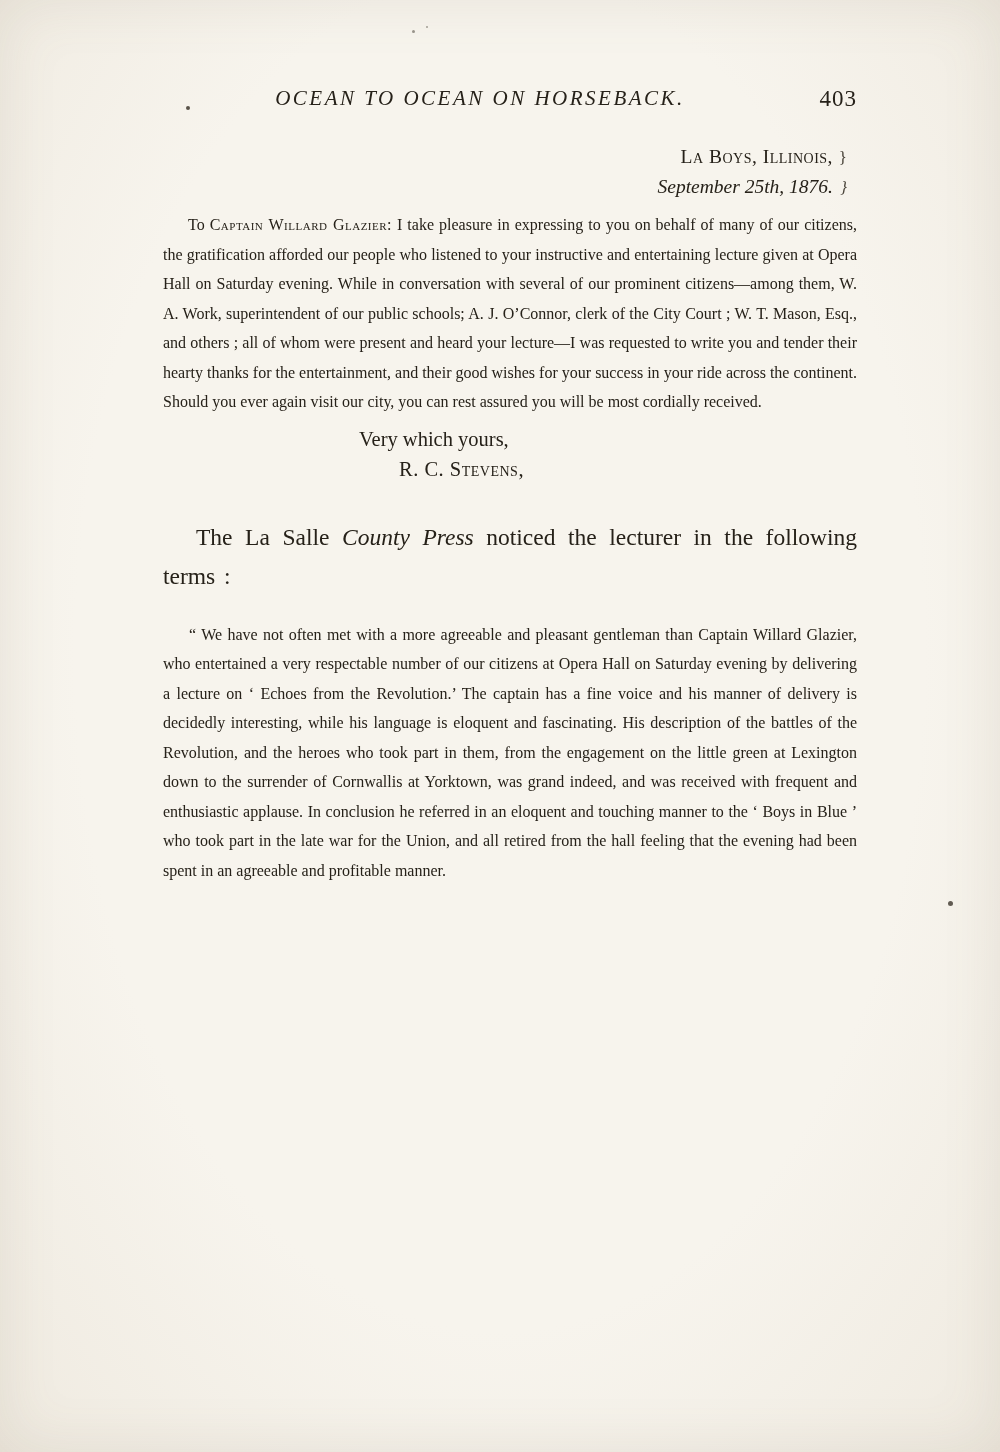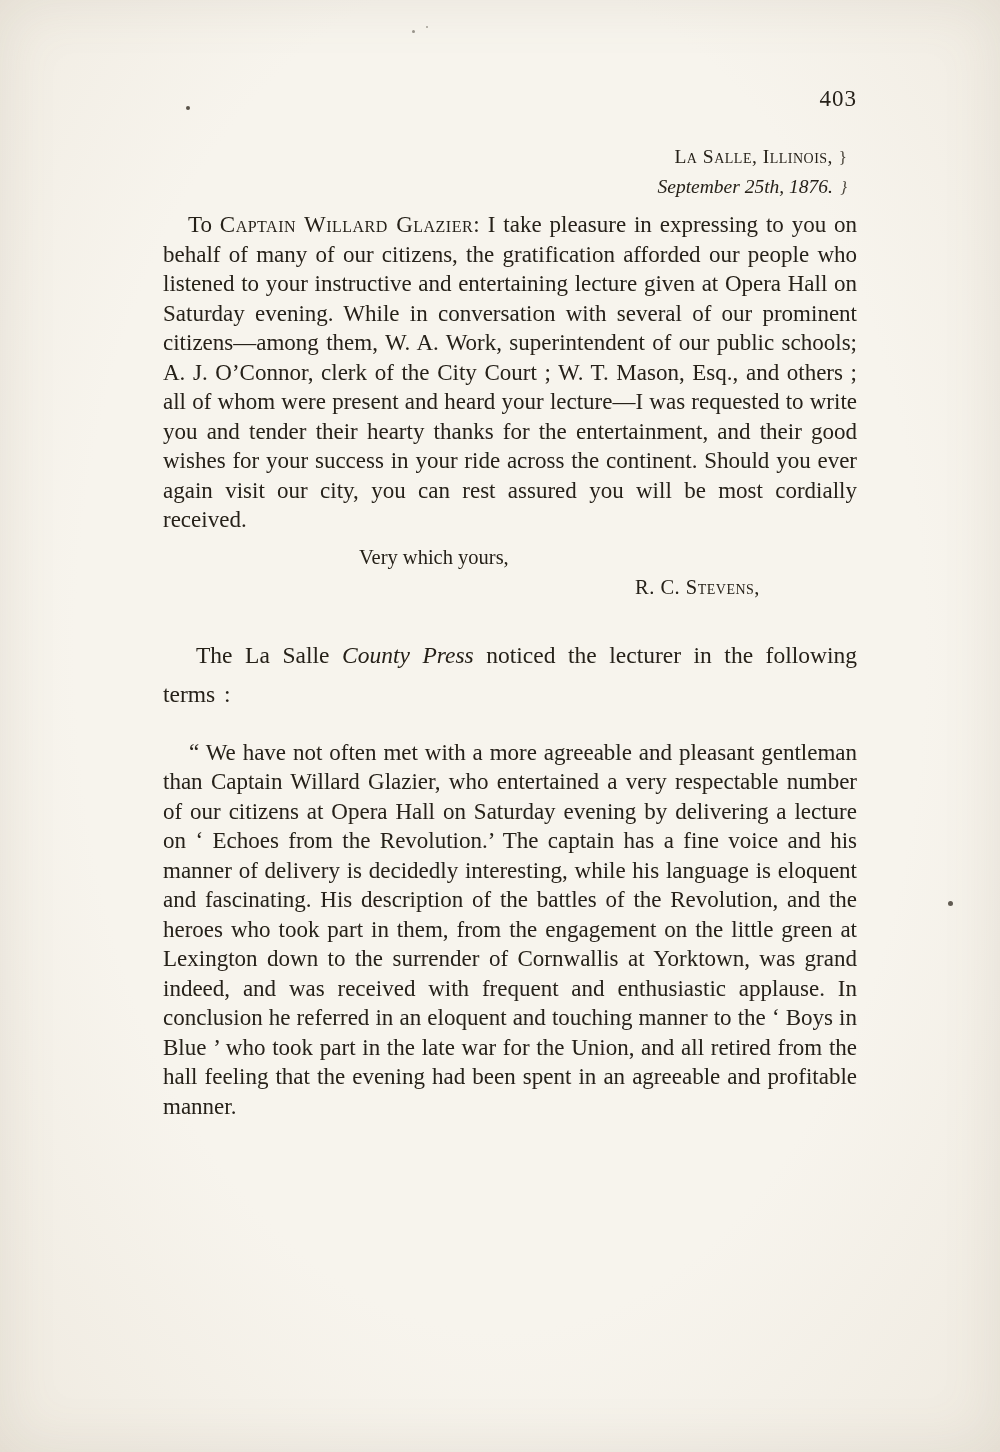--- a/index.html
+++ b/index.html
@@ -41,21 +41,21 @@
   .page-number {
     position: absolute;
     right: 0;
     top: 0;
     font-size: 23px;
     letter-spacing: 1px;
   }
   
   .para { text-align: justify; }
   .lead { font-size: 23.5px; line-height: 39px; word-spacing: 3px; }
-  .small { font-size: 23px; line-height: 29.5px; }
+  .small { font-size: 16px; line-height: 29.5px; }
   .indent-lg { text-indent: 33px; }
   .indent-sm { text-indent: 26px; }
   .smallcaps { font-variant: small-caps; letter-spacing: 0.5px; }
   .italic { font-style: italic; }
   em { font-style: italic; }
   
   .dateline {
     text-align: right;
     padding-right: 10px;
     font-size: 19.5px;
@@ -72,21 +72,21 @@
   .letter-body { margin-top: 8px; text-indent: 25px; }
   .closing {
     font-size: 20.5px;
     line-height: 30px;
     margin-top: 7px;
     margin-left: 196px;
   }
   .signature {
     font-size: 20.5px;
     line-height: 30px;
-    text-align: right;
+    text-align: center;
     padding-right: 97px;
   }
   .sig-title {
     font-size: 20.5px;
     line-height: 30px;
     text-align: right;
     padding-right: 2px;
   }
   .press-intro { margin-top: 34px; }
   .quote { margin-top: 24px; }
@@ -108,26 +108,27 @@
 <div class="page">
 
   <span class="artifact a1"></span>
   <span class="artifact a2"></span>
   <span class="artifact a3"></span>
   <span class="artifact a4"></span>
 
   <div class="content">
 
     <header class="page-header">
+      <span class="header-title">OCEAN TO OCEAN ON HORSEBACK.</span>
       <span class="page-number">403</span>
     </header>
 
 
     <div class="dateline">
-      <div class="dateline-line"><span class="smallcaps">La Salle, Illinois,</span><span class="brace">}</span></div>
+      <div class="dateline-line"><span class="smallcaps">La Boys, Illinois,</span><span class="brace">}</span></div>
       <div class="dateline-line italic"><span>September 25th, 1876.</span><span class="brace">}</span></div>
     </div>
 
     <p class="para small letter-body"><span>To </span><span class="smallcaps">Captain Willard Glazier:</span><span> I take pleasure in expressing to you on behalf of many of our citizens, the gratification afforded our people who listened to your instructive and entertaining lecture given at Opera Hall on Saturday evening.  While in conversation with several of our prominent citizens—among them, W. A. Work, superintendent of our public schools; A. J. O’Connor, clerk of the City Court ; W. T. Mason, Esq., and others ; all of whom were present and heard your lecture—I was requested to write you and tender their hearty thanks for the entertainment, and their good wishes for your success in your ride across the continent.  Should you ever again visit our city, you can rest assured you will be most cordially received.</span></p>
 
     <p class="closing">Very which yours,</p>
 
     <p class="signature"><span class="smallcaps">R. C. Stevens,</span></p>
 
 

